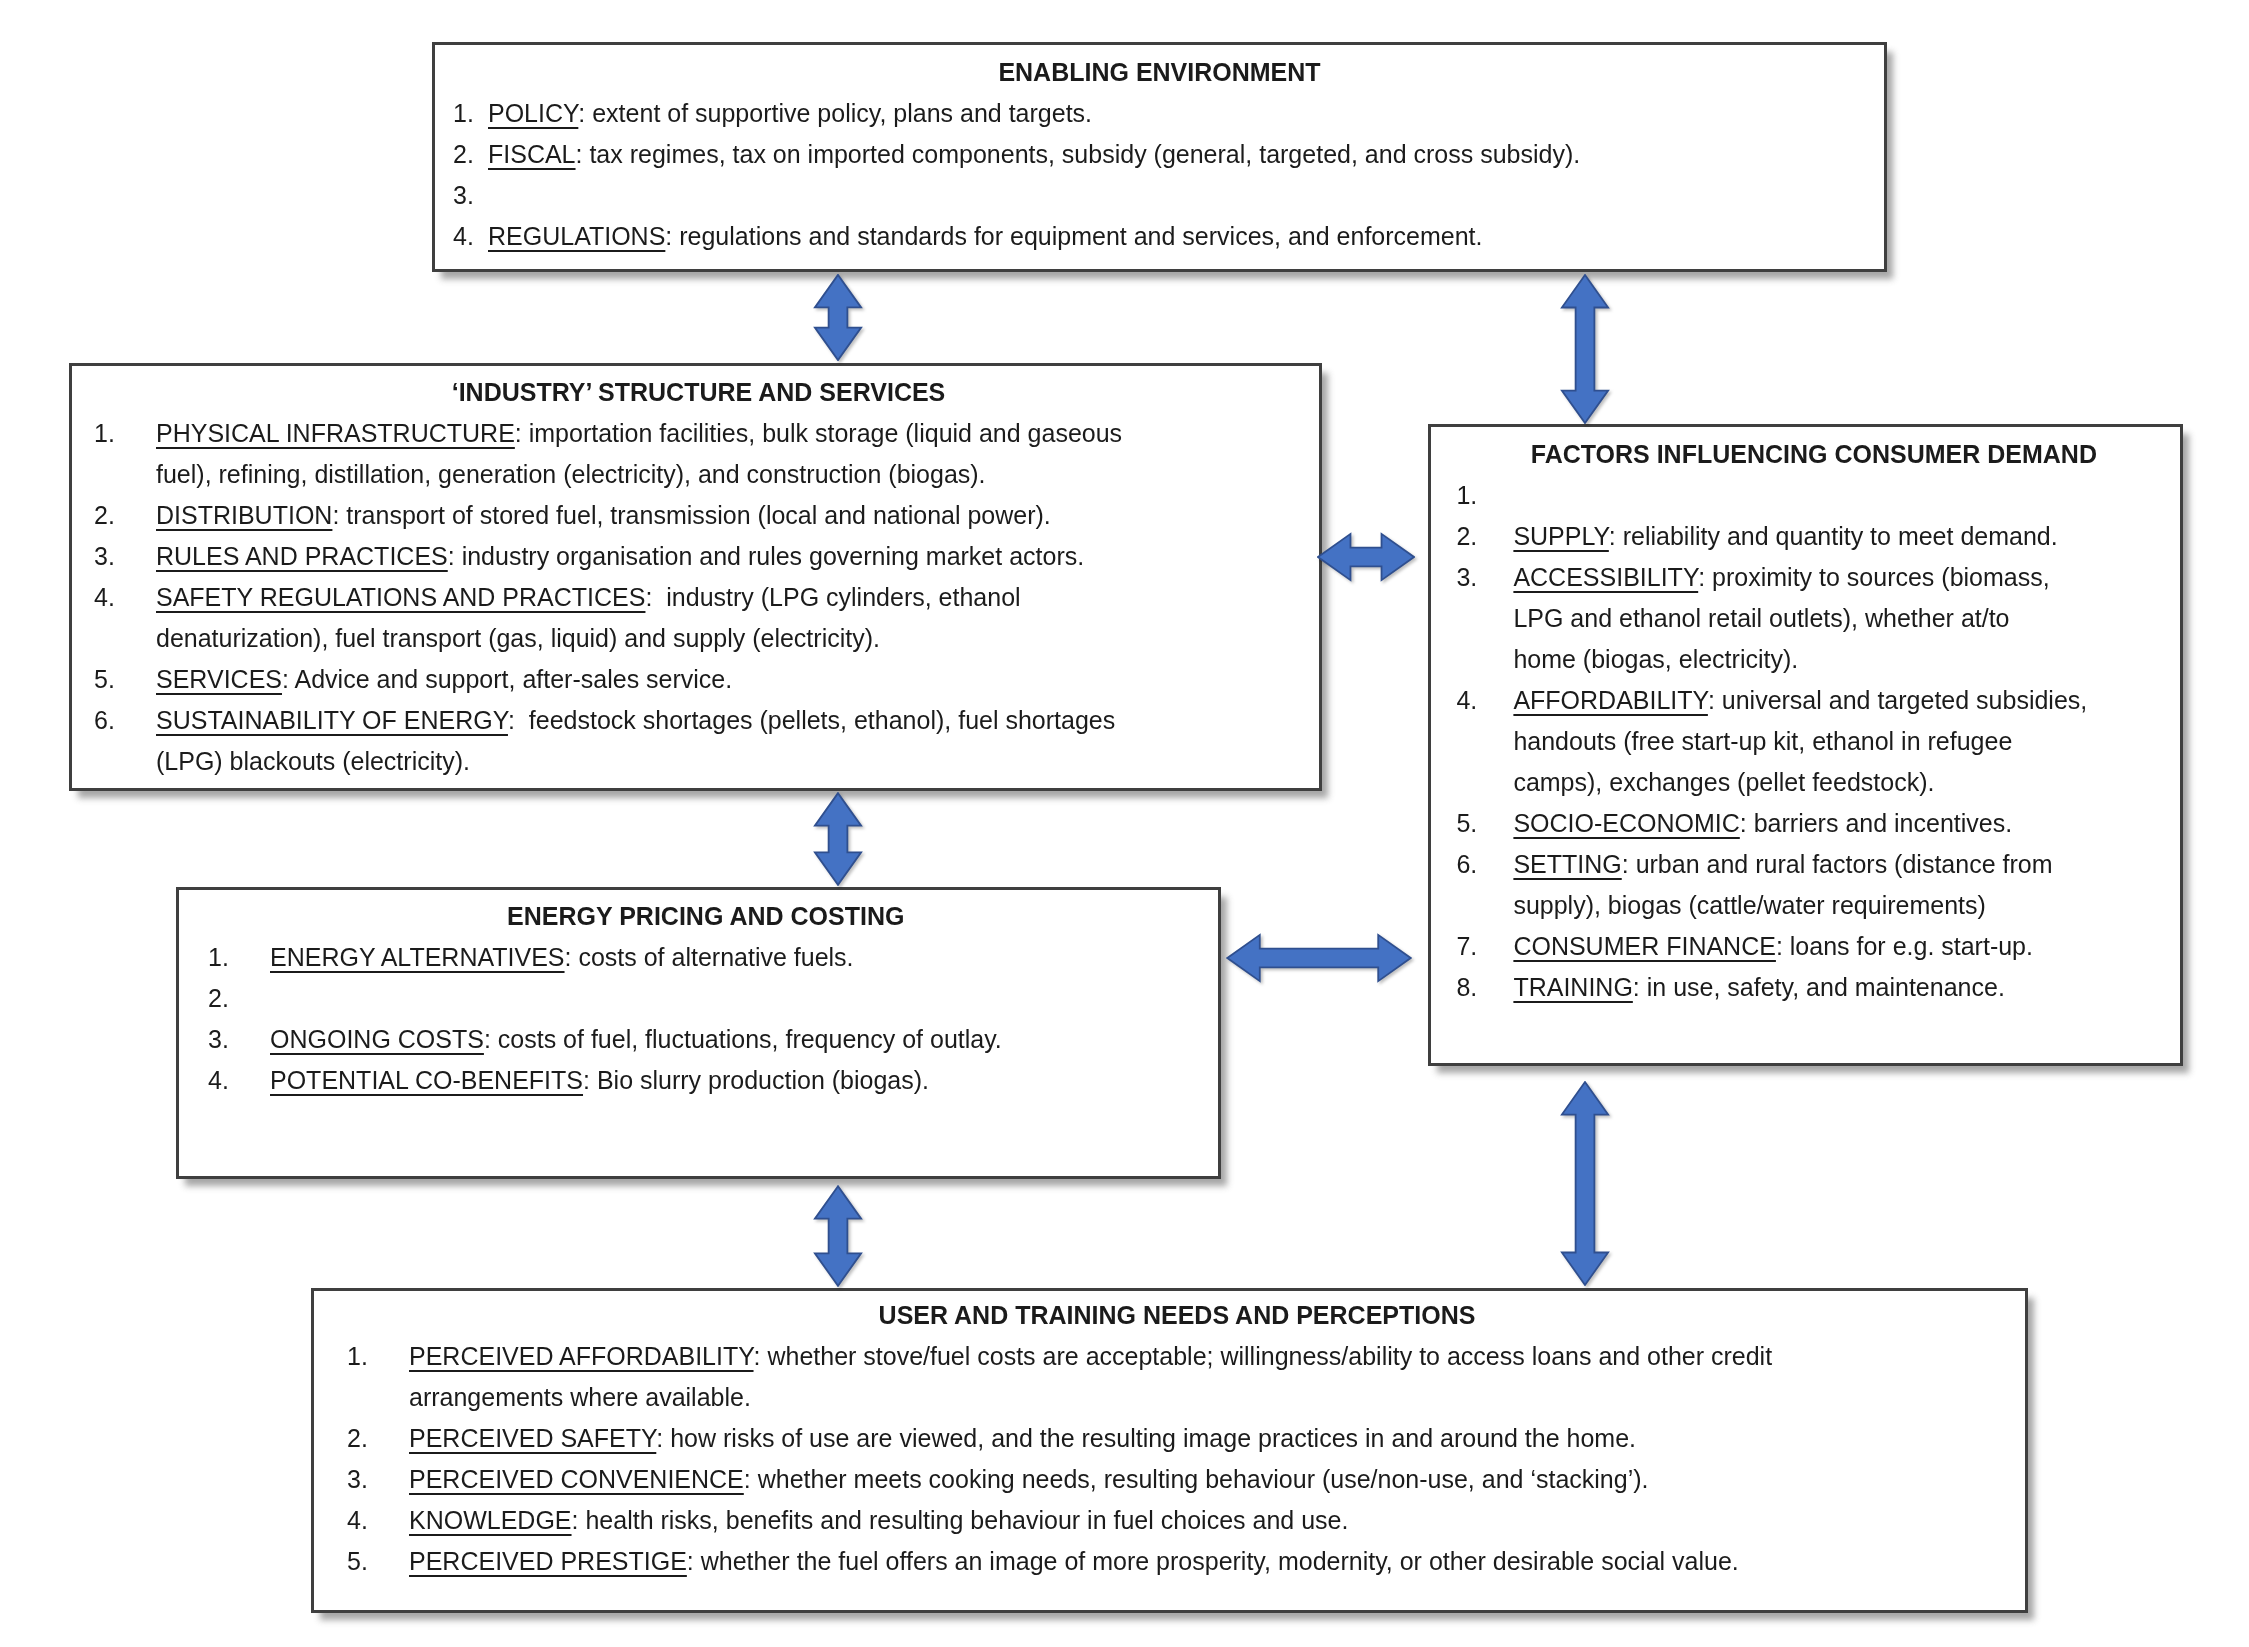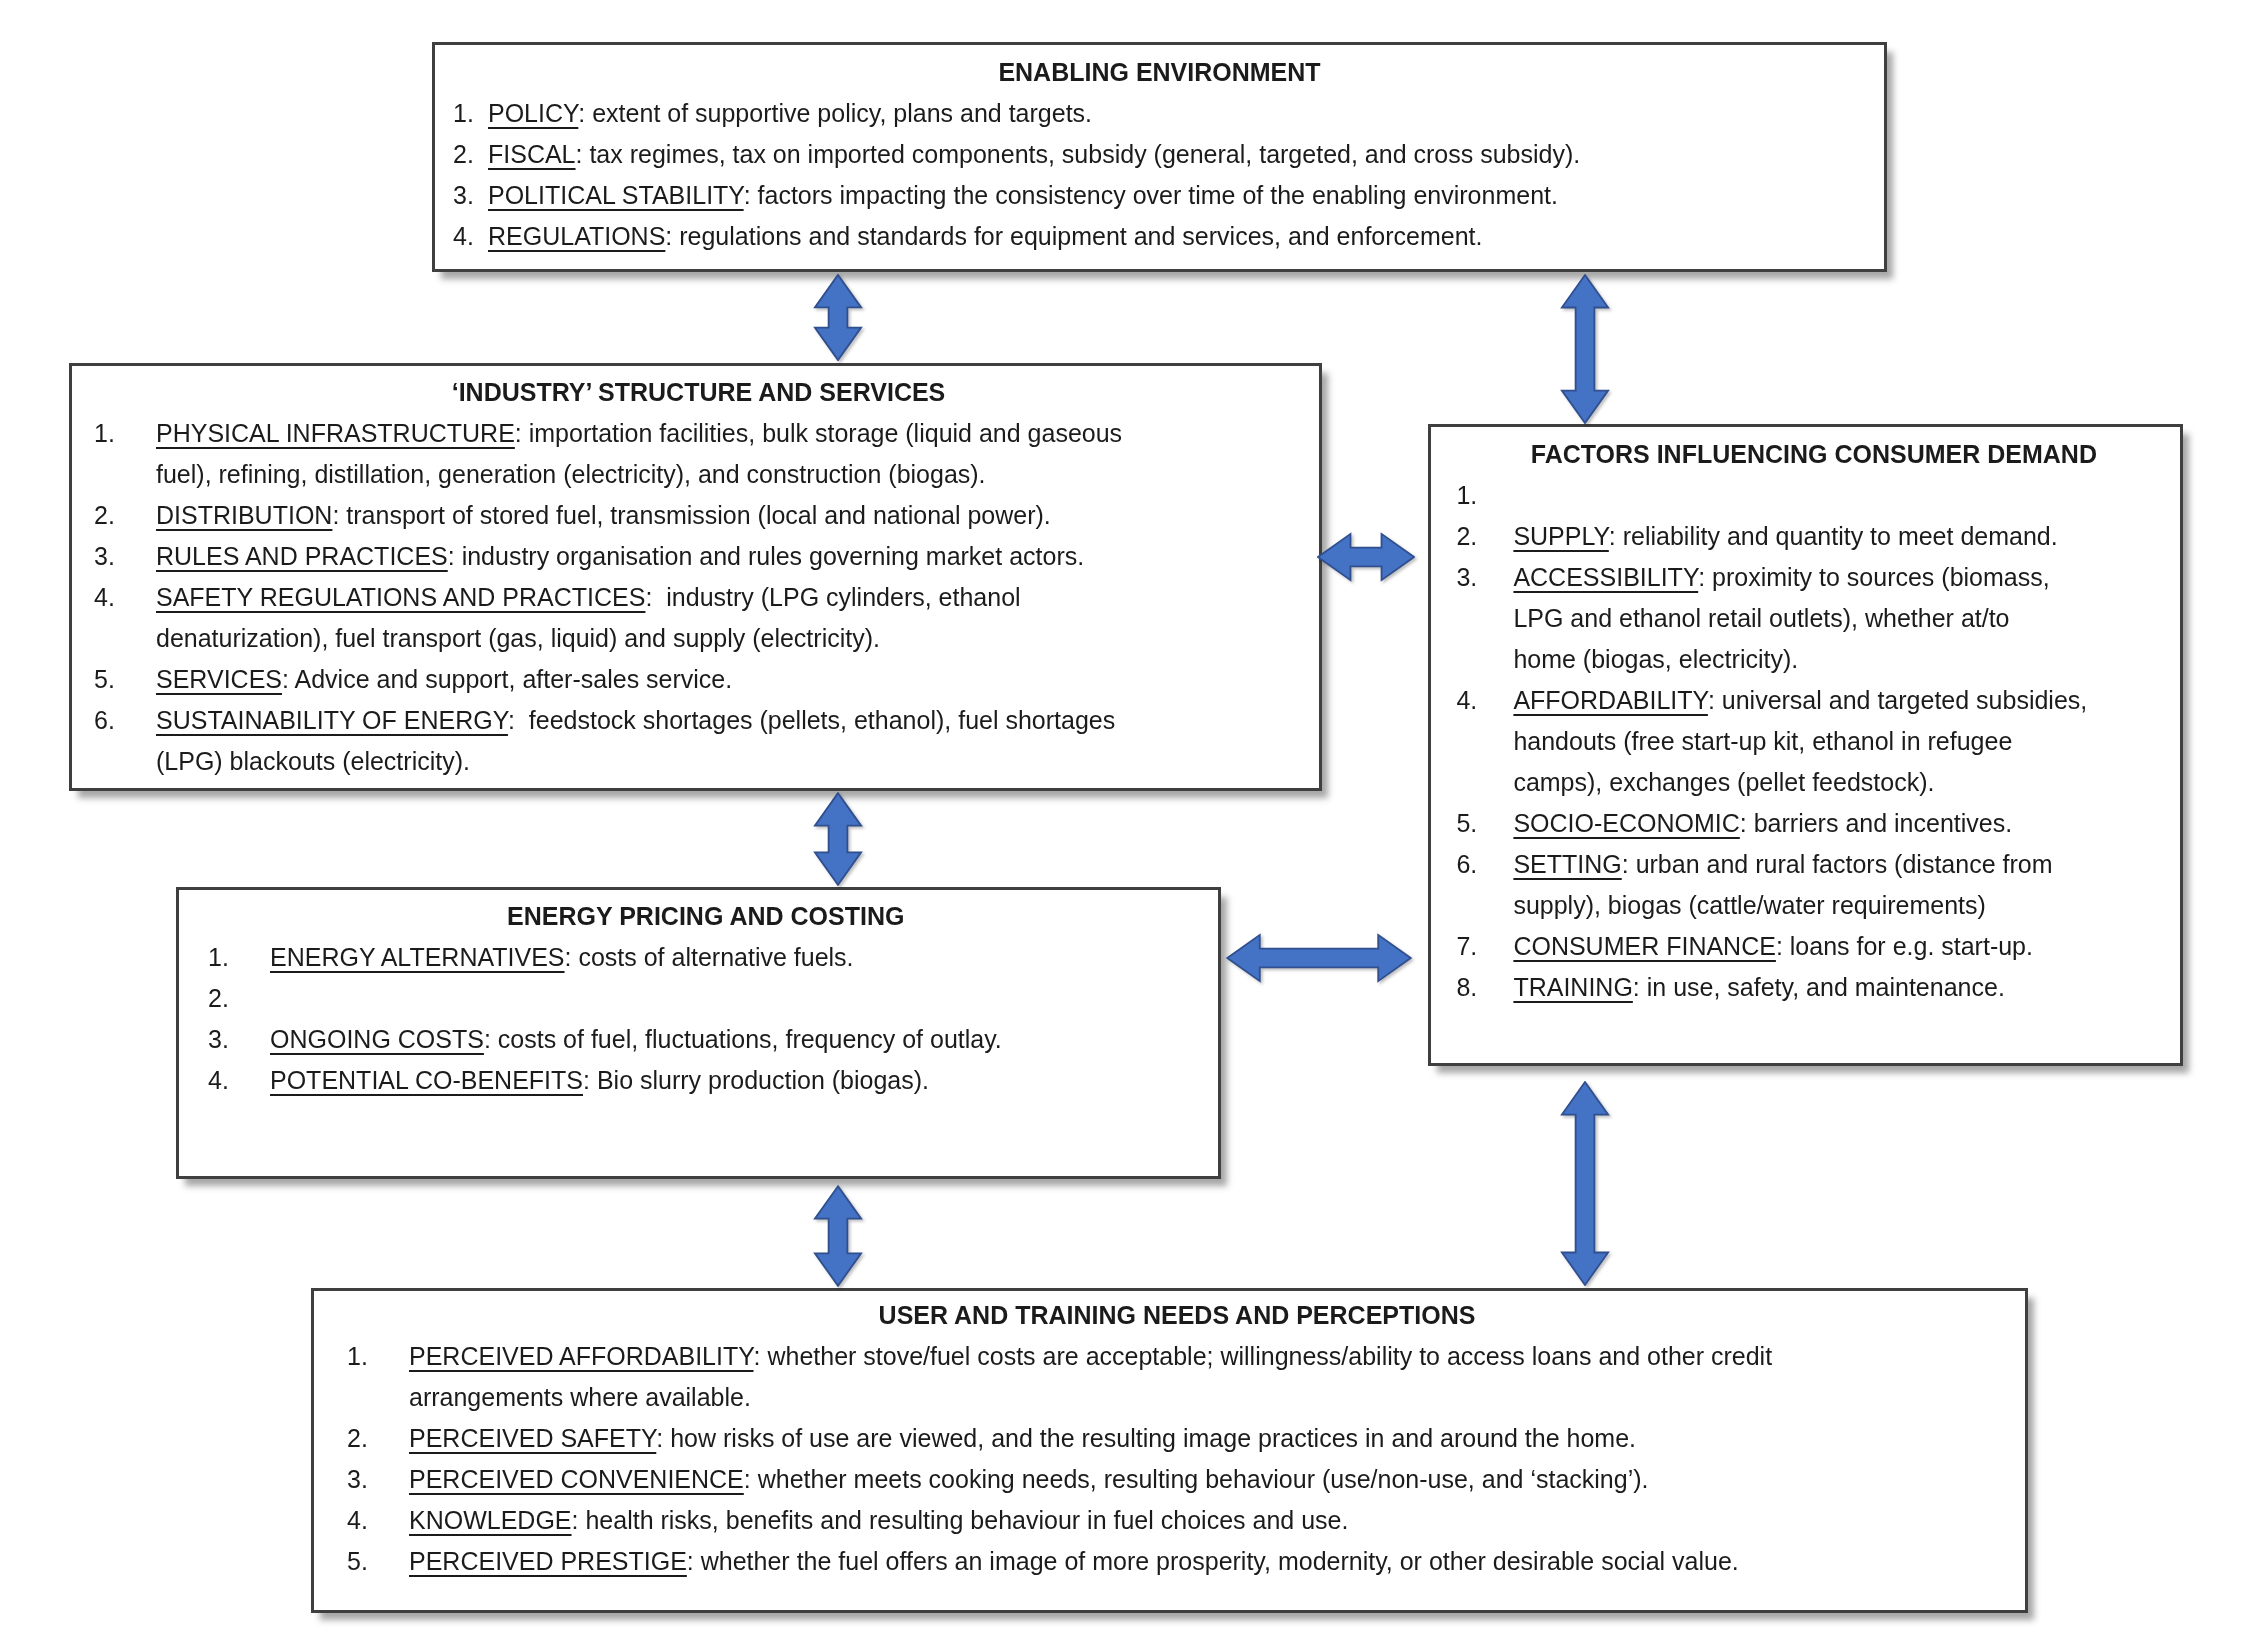--- a/index.html
+++ b/index.html
@@ -58,21 +58,20 @@
         <div class="item">
           <span class="num">1.</span>
           <div class="body"><span class="kw">POLICY</span><span class="rest">: extent of supportive policy, plans and targets.</span></div>
         </div>
         <div class="item">
           <span class="num">2.</span>
           <div class="body"><span class="kw">FISCAL</span><span class="rest">: tax regimes, tax on imported components, subsidy (general, targeted, and cross subsidy).</span></div>
         </div>
         <div class="item">
           <span class="num">3.</span>
-          <div class="body"><span class="kw">POLITICAL STABILITY</span><span class="rest">: factors impacting the consistency over time of the enabling environment.</span></div>
         </div>
         <div class="item">
           <span class="num">4.</span>
           <div class="body"><span class="kw">REGULATIONS</span><span class="rest">: regulations and standards for equipment and services, and enforcement.</span></div>
         </div>
       </div>
   </div>
 
   <div class="box" id="box-industry">
     <div class="title">‘INDUSTRY’ STRUCTURE AND SERVICES</div>

